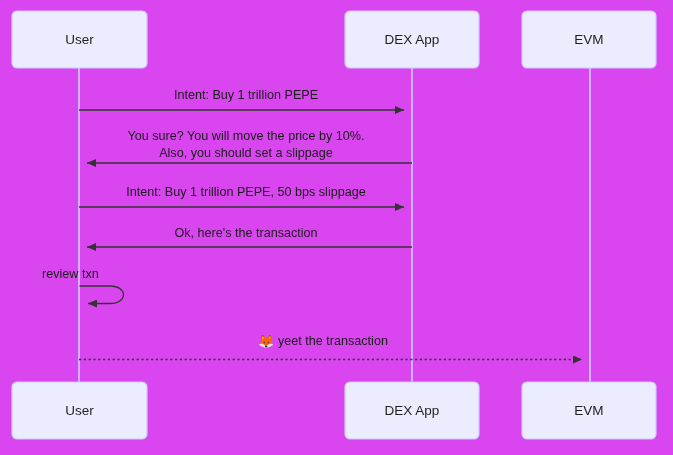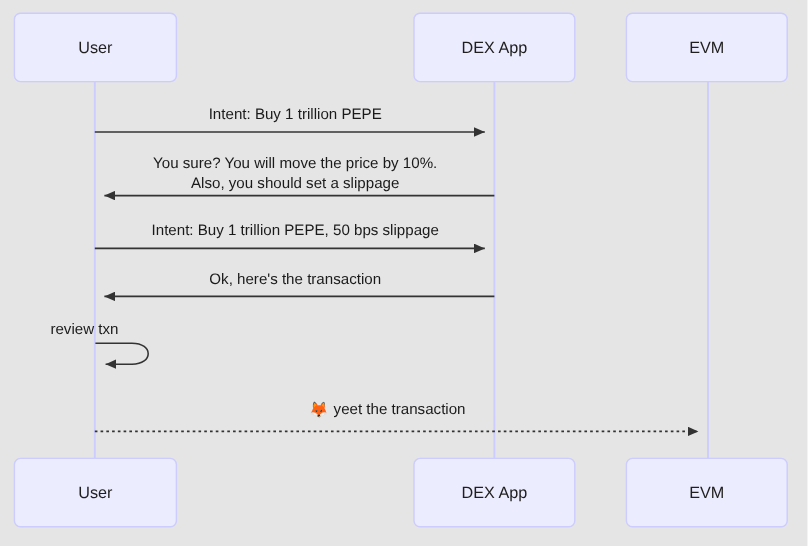--- a/index.html
+++ b/index.html
@@ -8,21 +8,21 @@
     background: #ffffff;
   }
   body {
     font-family: "Liberation Sans", sans-serif;
     -webkit-font-smoothing: antialiased;
   }
   #diagram-root {
     position: relative;
     width: 673px;
     height: 455px;
-    background: #e5e5e5;
+    background: #d946ef;
     overflow: hidden;
   }
   svg.seq-canvas {
     position: absolute;
     left: 0;
     top: 0;
     width: 673px;
     height: 455px;
     display: block;
   }

